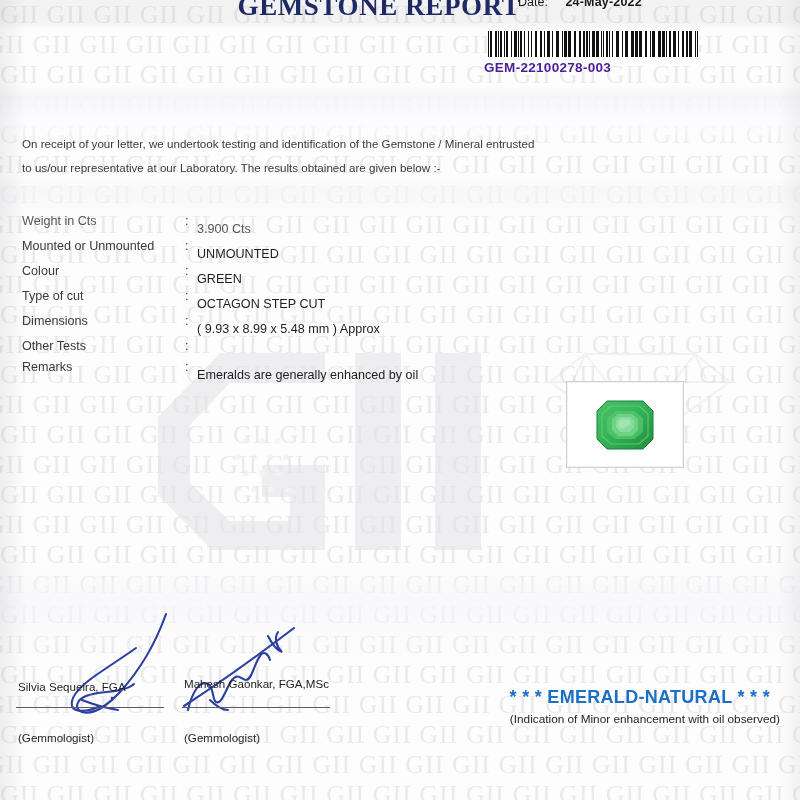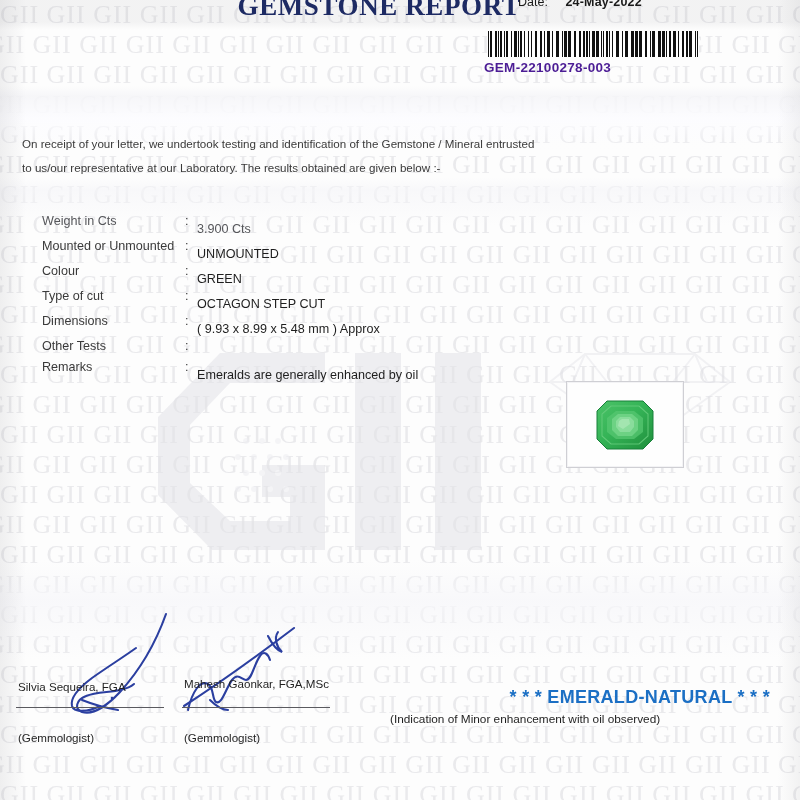--- a/index.html
+++ b/index.html
@@ -142,21 +142,20 @@
     position: relative;
     height: 25px;
     font-size: 12.6px;
     color: #2d2d2d;
     white-space: nowrap;
   }
   .row.tight { height: 21px; }
   .row .lbl {
     position: absolute; left: 0; top: 0;
     color: #3a3a3a;
-    margin-left: 20px;
   }
   .row .col {
     position: absolute; left: 163px; top: 0;
     color: #3a3a3a;
   }
   .row .val {
     position: absolute; left: 175px; top: 8px;
     color: #1e1e1e;
   }
   .row:first-child .lbl,
@@ -216,23 +215,23 @@
     width: 350px;
     text-align: right;
     font-size: 18px;
     font-weight: bold;
     letter-spacing: .3px;
     color: #1b6fc4;
     white-space: nowrap;
   }
   .ident-note {
     position: absolute;
-    left: 390px; top: 712px;
+    left: 410px; top: 712px;
     width: 370px;
-    text-align: left;
+    text-align: right;
     font-size: 11.8px;
     color: #1f1f1f;
     white-space: nowrap;
   }
 </style>
 </head>
 <body>
 
 <div id="page">
 

